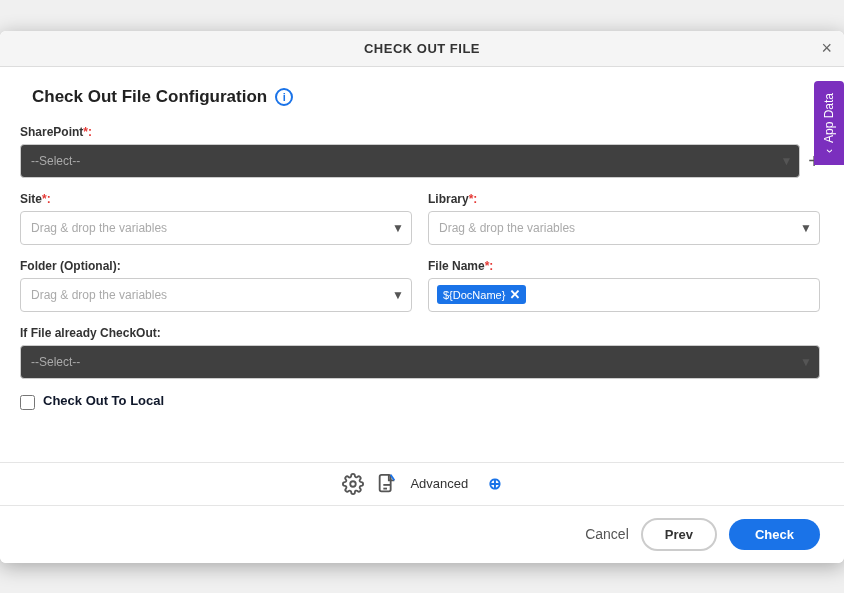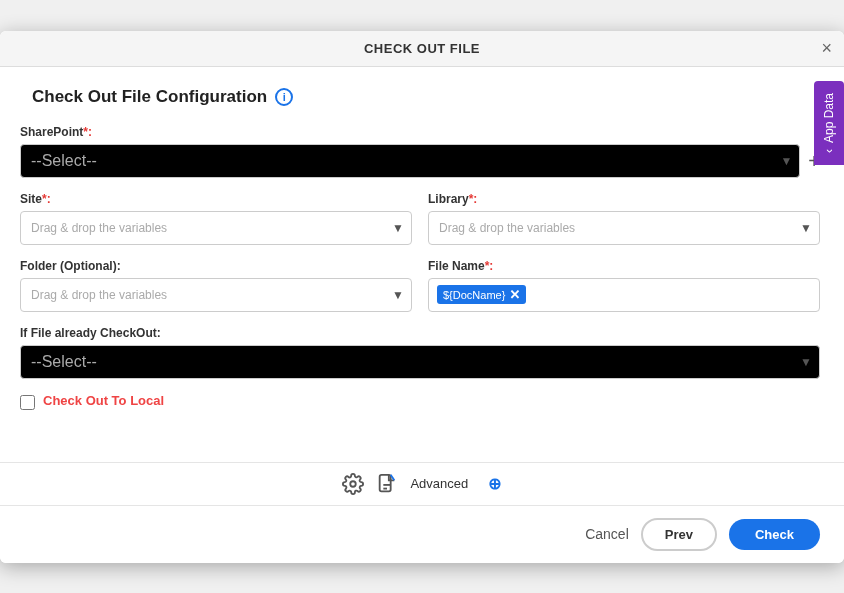--- a/index.html
+++ b/index.html
@@ -127,23 +127,23 @@
       display: flex;
       align-items: center;
     }
     .select-wrapper select,
     .drag-drop-input {
       width: 100%;
       height: 34px;
       border: 1px solid #ccc;
       border-radius: 4px;
       padding: 0 30px 0 10px;
-      font-size: 16px;
+      font-size: 12px;
       color: #aaa;
-      background: #000000;
+      background: #404040;
       appearance: none;
       -webkit-appearance: none;
       cursor: pointer;
     }
     .drag-drop-input {
       display: flex;
       align-items: center;
       color: #aaa;
       font-size: 12px;
       background: #fff;
@@ -210,21 +210,21 @@
       gap: 8px;
       margin-top: 4px;
     }
     .checkbox-row input[type="checkbox"] {
       width: 15px;
       height: 15px;
       cursor: pointer;
     }
     .checkbox-label {
       font-size: 13px;
-      color: #ef4444;
+      color: #0f172a;
       cursor: pointer;
     }
     
     .modal-toolbar {
       border-top: 1px solid #e5e5e5;
       padding: 10px 24px;
       display: flex;
       align-items: center;
       justify-content: center;
       gap: 12px;

